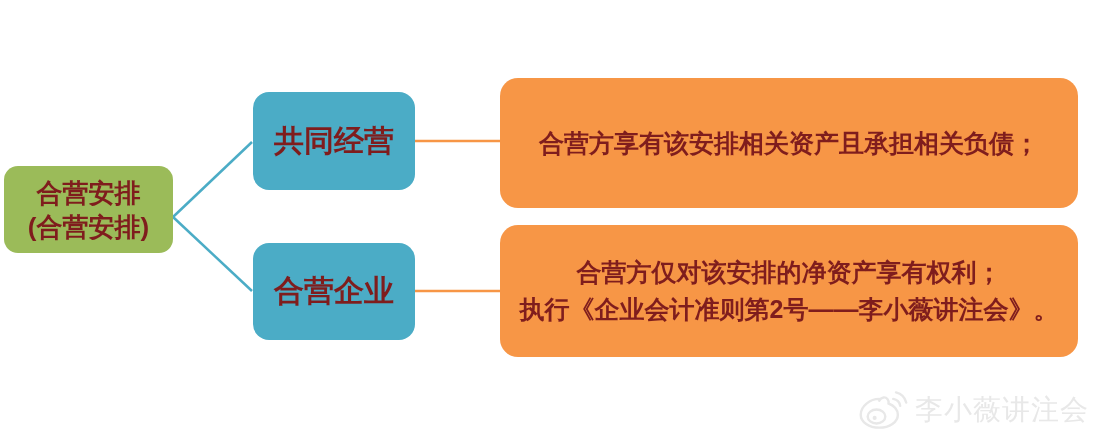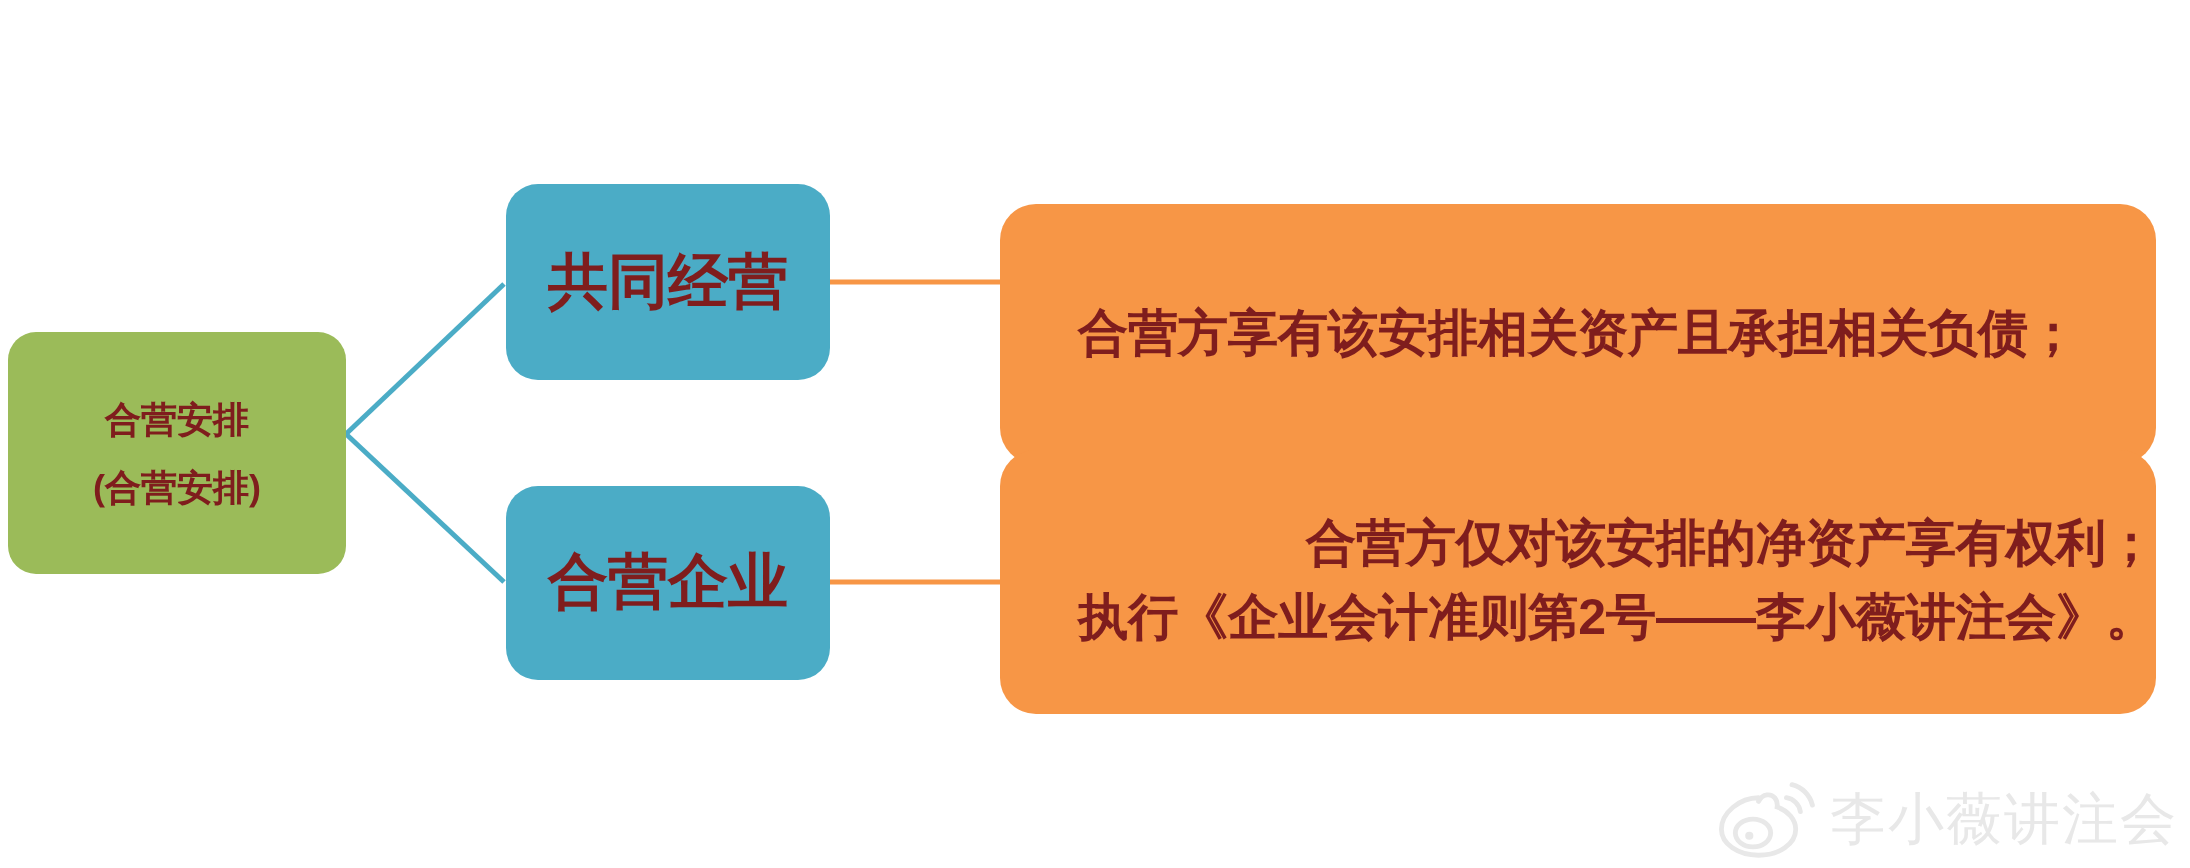--- a/index.html
+++ b/index.html
@@ -23,23 +23,23 @@
     flex-direction: column;
     align-items: center;
     justify-content: center;
     text-align: center;
     font-weight: bold;
     color: #7f1d1d;
     box-sizing: border-box;
   }
   .root-box {
     left: 4px; top: 166px;
-    width: 169px; height: 121px;
+    width: 169px; height: 87px;
     border-radius: 14px;
-    font-size: 18px;
+    font-size: 26px;
     line-height: 34px;
   }
   .node-box {
     left: 253px;
     width: 162px;
     border-radius: 16px;
     font-size: 30px;
   }
   .node-box.n0 { top: 92px;  height: 98px; }
   .node-box.n1 { top: 243px; height: 97px; }
@@ -83,25 +83,25 @@
   </div>
 
   <div class="box node-box n0" style="background: rgb(75, 172, 198);">
     <span>共同经营</span>
   </div>
 
   <div class="box node-box n1" style="background: rgb(75, 172, 198);">
     <span>合营企业</span>
   </div>
 
-  <div class="box detail-box d0" style="background: rgb(247, 150, 70); margin-top: 24px;">
+  <div class="box detail-box d0" style="background: rgb(247, 150, 70);">
     <span>合营方享有该安排相关资产且承担相关负债；</span>
   </div>
 
-  <div class="box detail-box d1" style="background: rgb(247, 150, 70); align-items: flex-end;">
+  <div class="box detail-box d1" style="background: rgb(247, 150, 70);">
     <span>合营方仅对该安排的净资产享有权利；</span>
     <span>执行《企业会计准则第2号——李小薇讲注会》。</span>
   </div>
 
   <div class="watermark" style="color: rgb(232, 232, 232);">
     <svg width="52" height="46" viewBox="0 0 56 46" fill="none" stroke="#E8E8E8" stroke-width="2.6" stroke-linecap="round" xmlns="http://www.w3.org/2000/svg">
       <path d="M24 11 C14 11 4 19 4 28 C4 36 13 42 24 42 C35 42 44 36 44 28 C44 23 40 18 34 16 C34.5 12 32 9 28.5 9.5 C26.5 9.8 25 11 24 13"></path>
       <ellipse cx="21" cy="30" rx="9.5" ry="7.5"></ellipse>
       <circle cx="19" cy="31.5" r="2.2" fill="#E8E8E8" stroke="none"></circle>
       <path d="M39 11 a9 9 0 0 1 7.5 7.5"></path>

